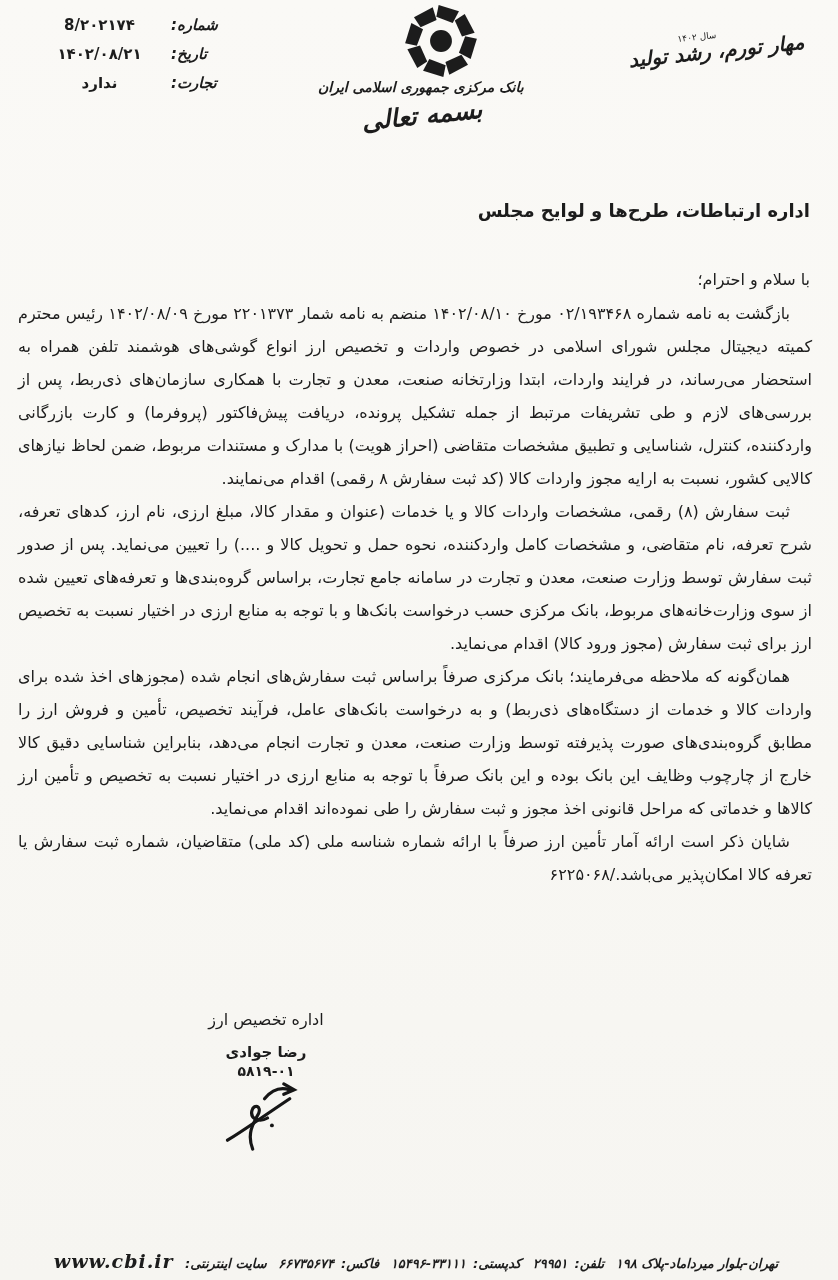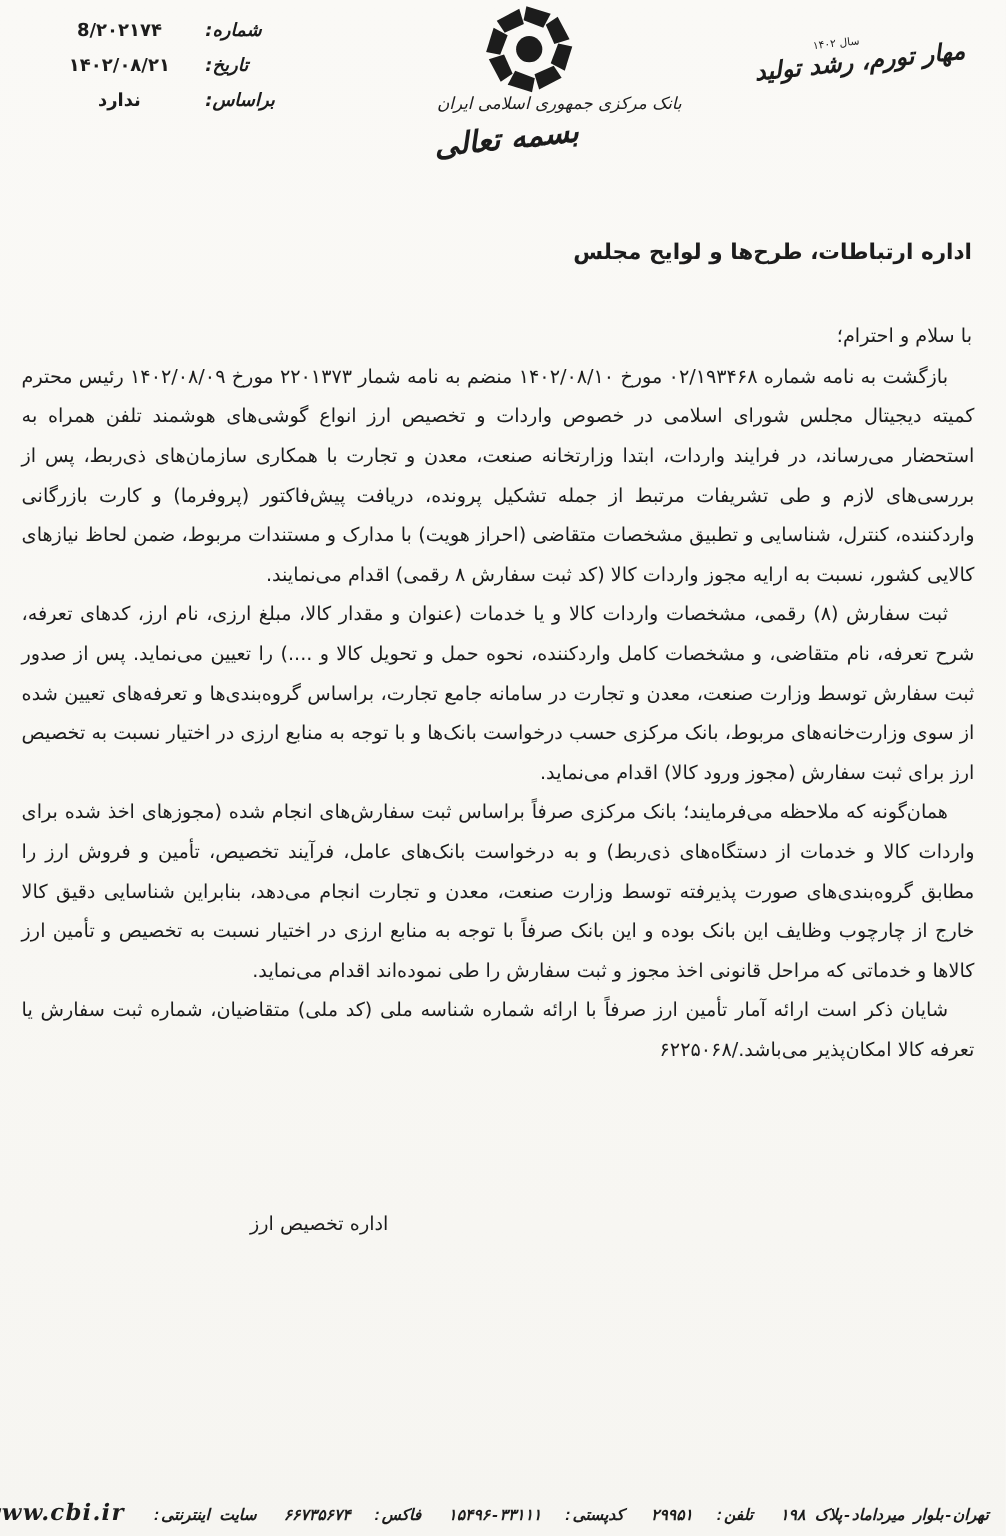--- a/index.html
+++ b/index.html
@@ -14,22 +14,22 @@
   .page{ position:relative; width:838px; height:1280px;
          background:linear-gradient(180deg,#faf9f6 0%,#f8f7f3 60%,#f6f5f1 100%); }
 
   
   .meta{ position:absolute; top:16px; left:28px; width:205px; direction:rtl; }
   .meta-row{ display:flex; align-items:baseline; margin-bottom:11px; }
   .meta-label{ font-style:italic; font-weight:bold; font-size:15px; width:62px; text-align:left; }
   .meta-value{ flex:1; text-align:center; font-weight:bold; font-size:15px; letter-spacing:1px; }
 
   .logo-wrap{ position:absolute; top:2px; left:394px; width:94px; height:78px; }
-  .bank-name{ position:absolute; top:79px; left:318px; width:250px; text-align:right;
-              font-size:14px; font-weight:normal; font-style:italic; white-space:nowrap; }
+  .bank-name{ position:absolute; top:79px; left:318px; width:250px; text-align:left;
+              font-size:14px; font-weight:bold; font-style:italic; white-space:nowrap; }
   .besmellah{ position:absolute; top:101px; left:352px; width:140px; text-align:center;
               font-size:25px; font-weight:bold; font-style:italic; transform:rotate(-6deg); }
 
   .slogan{ position:absolute; top:30px; right:12px; width:220px; text-align:center;
            transform:rotate(-6deg); }
   .slogan-year{ display:block; font-size:9px; letter-spacing:.5px; margin-bottom:-1px;
                 transform:translateX(-18px); }
   .slogan-text{ font-size:20px; font-weight:bold; font-style:italic; white-space:nowrap; }
 
   
@@ -49,42 +49,42 @@
   .sig-row{ display:flex; gap:22px; }
   .signer{ flex:1; text-align:center; }
   .sig-name{ font-size:15px; font-weight:bold; white-space:nowrap; }
   .sig-code{ font-size:14px; font-weight:bold; letter-spacing:1px; margin-top:2px; }
   .sig-mark{ margin-top:2px; }
 
   
   .footer{ position:absolute; bottom:8px; right:14px; left:8px;
            text-align:center; direction:rtl; white-space:nowrap;
            font-size:13px; font-weight:bold; font-style:italic; }
-  .footer .seg{ margin-left:18px;font-family:Liberation Mono, monospace; }
+  .footer .seg{ margin-left:7px; }
   .footer .url{ font-family:"DejaVu Serif", serif; font-style:italic; font-weight:bold;
                 font-size:19px; direction:ltr; unicode-bidi:embed; letter-spacing:1px; }
 
   svg path, svg ellipse, svg circle { vector-effect:non-scaling-stroke; }
 </style>
 </head>
 <body>
 
 <div class="page">
 
   <div class="meta">
     <div class="meta-row">
       <span class="meta-label">شماره:</span>
       <span class="meta-value">8/۲۰۲۱۷۴</span>
     </div>
     <div class="meta-row">
       <span class="meta-label">تاریخ:</span>
       <span class="meta-value">۱۴۰۲/۰۸/۲۱</span>
     </div>
     <div class="meta-row">
-      <span class="meta-label">براساس:</span>
+      <span class="meta-label">تجارت:</span>
       <span class="meta-value">ندارد</span>
     </div>
   </div>
 
   <div class="logo-wrap">
     <svg width="94" height="78" viewBox="0 0 100 100" aria-hidden="true">
       <g fill="#1c1c1c">
         <path d="M47,4 L73,12 L65,27 L44,19 Z"></path>
         <path d="M47,4 L73,12 L65,27 L44,19 Z" transform="rotate(45 50 50)"></path>
         <path d="M47,4 L73,12 L65,27 L44,19 Z" transform="rotate(90 50 50)"></path>
@@ -112,20 +112,33 @@
   <div class="body-text">
     <p>بازگشت به نامه شماره ۰۲/۱۹۳۴۶۸ مورخ ۱۴۰۲/۰۸/۱۰ منضم به نامه شمار ۲۲۰۱۳۷۳ مورخ ۱۴۰۲/۰۸/۰۹ رئیس محترم کمیته دیجیتال مجلس شورای اسلامی در خصوص واردات و تخصیص ارز انواع گوشی‌های هوشمند تلفن همراه به استحضار می‌رساند، در فرایند واردات، ابتدا وزارتخانه صنعت، معدن و تجارت با همکاری سازمان‌های ذی‌ربط، پس از بررسی‌های لازم و طی تشریفات مرتبط از جمله تشکیل پرونده، دریافت پیش‌فاکتور (پروفرما) و کارت بازرگانی واردکننده، کنترل، شناسایی و تطبیق مشخصات متقاضی (احراز هویت) با مدارک و مستندات مربوط، ضمن لحاظ نیازهای کالایی کشور، نسبت به ارایه مجوز واردات کالا (کد ثبت سفارش ۸ رقمی) اقدام می‌نمایند.</p>
     <p>ثبت سفارش (۸) رقمی، مشخصات واردات کالا و یا خدمات (عنوان و مقدار کالا، مبلغ ارزی، نام ارز، کدهای تعرفه، شرح تعرفه، نام متقاضی، و مشخصات کامل واردکننده، نحوه حمل و تحویل کالا و ....) را تعیین می‌نماید. پس از صدور ثبت سفارش توسط وزارت صنعت، معدن و تجارت در سامانه جامع تجارت، براساس گروه‌بندی‌ها و تعرفه‌های تعیین شده از سوی وزارت‌خانه‌های مربوط، بانک مرکزی حسب درخواست بانک‌ها و با توجه به منابع ارزی در اختیار نسبت به تخصیص ارز برای ثبت سفارش (مجوز ورود کالا) اقدام می‌نماید.</p>
     <p>همان‌گونه که ملاحظه می‌فرمایند؛ بانک مرکزی صرفاً براساس ثبت سفارش‌های انجام شده (مجوزهای اخذ شده برای واردات کالا و خدمات از دستگاه‌های ذی‌ربط) و به درخواست بانک‌های عامل، فرآیند تخصیص، تأمین و فروش ارز را مطابق گروه‌بندی‌های صورت پذیرفته توسط وزارت صنعت، معدن و تجارت انجام می‌دهد، بنابراین شناسایی دقیق کالا خارج از چارچوب وظایف این بانک بوده و این بانک صرفاً با توجه به منابع ارزی در اختیار نسبت به تخصیص و تأمین ارز کالاها و خدماتی که مراحل قانونی اخذ مجوز و ثبت سفارش را طی نموده‌اند اقدام می‌نماید.</p>
     <p>شایان ذکر است ارائه آمار تأمین ارز صرفاً با ارائه شماره شناسه ملی (کد ملی) متقاضیان، شماره ثبت سفارش یا تعرفه کالا امکان‌پذیر می‌باشد./۶۲۲۵۰۶۸</p>
   </div>
 
   <div class="sig-block">
     <div class="sig-dept">اداره تخصیص ارز</div>
     <div class="sig-row">
+      <div class="signer">
+        <div class="sig-name">رضا جوادی</div>
+        <div class="sig-code">۵۸۱۹-۰۱</div>
+        <div class="sig-mark">
+          <svg width="100" height="74" viewBox="0 0 120 100" fill="none" stroke="#161616" stroke-width="3.2" stroke-linecap="round">
+            <path d="M8,80 C34,64 62,44 92,24"></path>
+            <path d="M58,24 C68,12 80,8 92,12"></path>
+            <path d="M84,4 L98,12 L84,18"></path>
+            <path d="M42,92 C34,72 42,58 50,44 C54,34 44,30 41,40 C38,52 52,56 62,50"></path>
+            <circle cx="68" cy="60" r="2.6" fill="#161616" stroke="none"></circle>
+          </svg>
+        </div>
+      </div>
     </div>
   </div>
 
   <footer class="footer">
     <span class="seg">تهران-بلوار میرداماد-پلاک ۱۹۸</span>
     <span class="seg">تلفن:</span><span class="seg">۲۹۹۵۱</span>
     <span class="seg">کدپستی:</span><span class="seg">۳۳۱۱۱-۱۵۴۹۶</span>
     <span class="seg">فاکس:</span><span class="seg">۶۶۷۳۵۶۷۴</span>
     <span class="seg">سایت اینترنتی:</span>
     <span class="url">www.cbi.ir</span>

